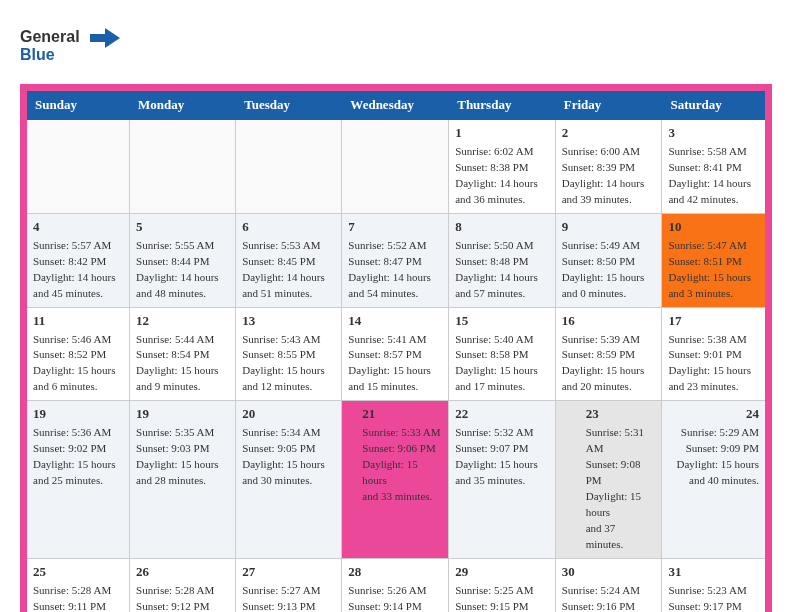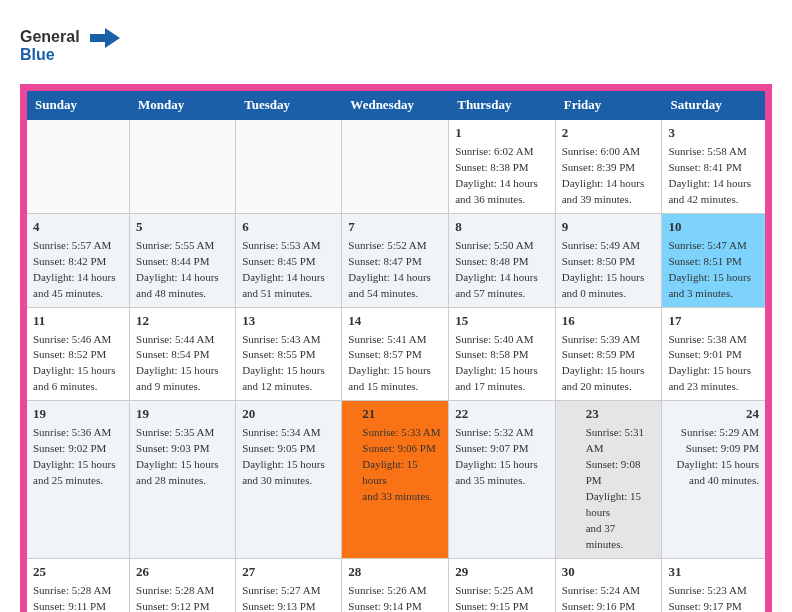--- a/index.html
+++ b/index.html
@@ -148,21 +148,21 @@
           <div class="day-info">Sunrise: 5:52 AM<br>Sunset: 8:47 PM<br>Daylight: 14 hours<br>and 54 minutes.</div>
         </td>
         <td style="background: rgb(240, 244, 248);">
           <span class="day-num">8</span>
           <div class="day-info">Sunrise: 5:50 AM<br>Sunset: 8:48 PM<br>Daylight: 14 hours<br>and 57 minutes.</div>
         </td>
         <td style="background: rgb(240, 244, 248);">
           <span class="day-num">9</span>
           <div class="day-info">Sunrise: 5:49 AM<br>Sunset: 8:50 PM<br>Daylight: 15 hours<br>and 0 minutes.</div>
         </td>
-        <td style="background: #7dd3fc;">
+        <td style="background: #f97316;">
           <span class="day-num">10</span>
           <div class="day-info">Sunrise: 5:47 AM<br>Sunset: 8:51 PM<br>Daylight: 15 hours<br>and 3 minutes.</div>
         </td>
       </tr>
       <tr class="week-row">
         <td>
           <span class="day-num">11</span>
           <div class="day-info">Sunrise: 5:46 AM<br>Sunset: 8:52 PM<br>Daylight: 15 hours<br>and 6 minutes.</div>
         </td>
         <td>
@@ -196,21 +196,21 @@
           <div class="day-info">Sunrise: 5:36 AM<br>Sunset: 9:02 PM<br>Daylight: 15 hours<br>and 25 minutes.</div>
         </td>
         <td style="background: rgb(240, 244, 248);">
           <span class="day-num">19</span>
           <div class="day-info">Sunrise: 5:35 AM<br>Sunset: 9:03 PM<br>Daylight: 15 hours<br>and 28 minutes.</div>
         </td>
         <td style="background: rgb(240, 244, 248);">
           <span class="day-num">20</span>
           <div class="day-info">Sunrise: 5:34 AM<br>Sunset: 9:05 PM<br>Daylight: 15 hours<br>and 30 minutes.</div>
         </td>
-        <td style="background: #f97316; padding-left: 20px;">
+        <td style="background: #ec4899; padding-left: 20px;">
           <span class="day-num">21</span>
           <div class="day-info">Sunrise: 5:33 AM<br>Sunset: 9:06 PM<br>Daylight: 15 hours<br>and 33 minutes.</div>
         </td>
         <td style="background: rgb(240, 244, 248);">
           <span class="day-num">22</span>
           <div class="day-info">Sunrise: 5:32 AM<br>Sunset: 9:07 PM<br>Daylight: 15 hours<br>and 35 minutes.</div>
         </td>
         <td style="background: #e5e5e5; padding-left: 30px;">
           <span class="day-num">23</span>
           <div class="day-info">Sunrise: 5:31 AM<br>Sunset: 9:08 PM<br>Daylight: 15 hours<br>and 37 minutes.</div>

